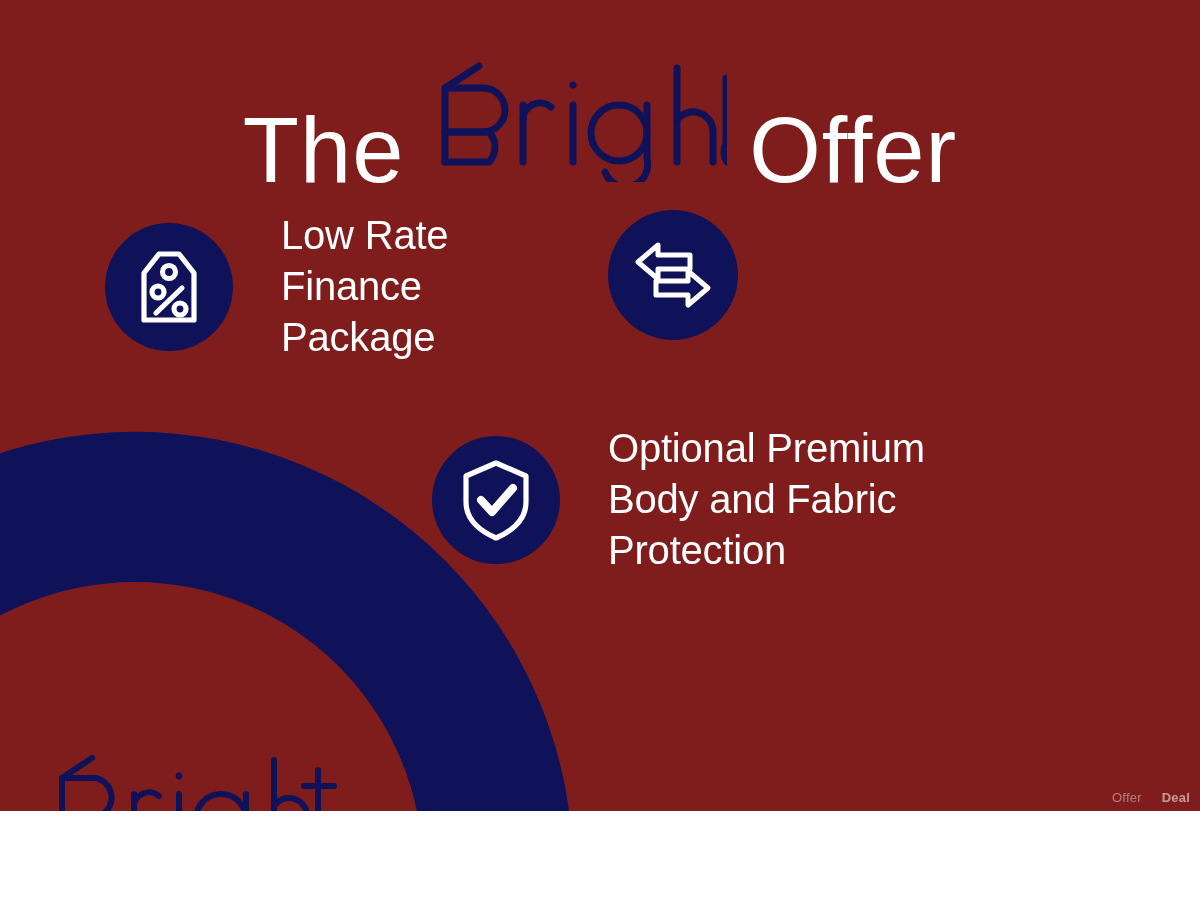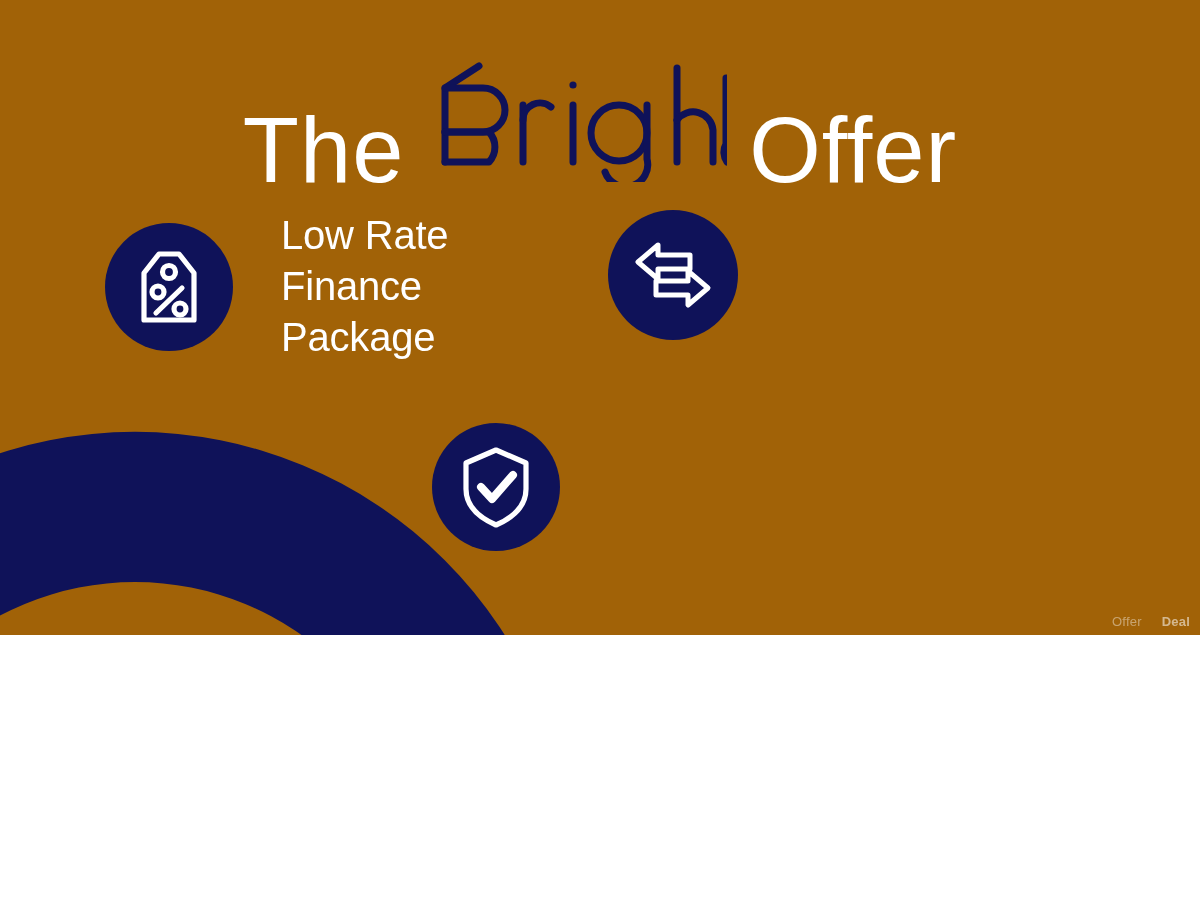--- a/index.html
+++ b/index.html
@@ -4,23 +4,23 @@
 <title>The Bright Offer</title>
 <style>
   html, body {
     margin: 0;
     padding: 0;
     background: #ffffff;
   }
   #poster {
     position: relative;
     width: 1200px;
-    height: 635px;
+    height: 811px;
     overflow: hidden;
-    background: #a16207;
+    background: #7f1d1d;
     font-family: "Liberation Sans", sans-serif;
     -webkit-font-smoothing: antialiased;
   }
 
   
   .deco-layer {
     position: absolute;
     left: 0; top: 0;
     width: 1200px; height: 901px;
     pointer-events: none;
@@ -203,20 +203,23 @@
 
   <div class="feature" id="feature-protection">
     <span class="icon-badge">
       <svg width="76" height="84" viewBox="0 0 76 84" aria-hidden="true">
         <g fill="none" stroke="#ffffff" stroke-width="5.2" stroke-linejoin="round" stroke-linecap="round">
           <path d="M 38 5 L 68 18 L 68 44 C 68 62 54 73 38 80 C 22 73 8 62 8 44 L 8 18 Z"></path>
           <polyline points="23,42 34,54 55,30" stroke-width="8"></polyline>
         </g>
       </svg>
     </span>
+    <span class="feature-text">Optional Premium
+Body and Fabric
+Protection</span>
   </div>
 
 
   <div id="brand-logo">
     <svg width="330" height="135" viewBox="0 0 330 135" aria-hidden="true">
 
       <g fill="none" stroke="#0f1259" stroke-width="6" stroke-linecap="round" stroke-linejoin="round">
         <path d="M 14 97 L 14 30 L 44 10"></path>
         <path d="M 14 30 L 48 30 A 20 20 0 0 1 48 69 L 14 69"></path>
         <path d="M 14 69 L 54 69 A 20 20 0 0 1 54 97 L 14 97"></path>

